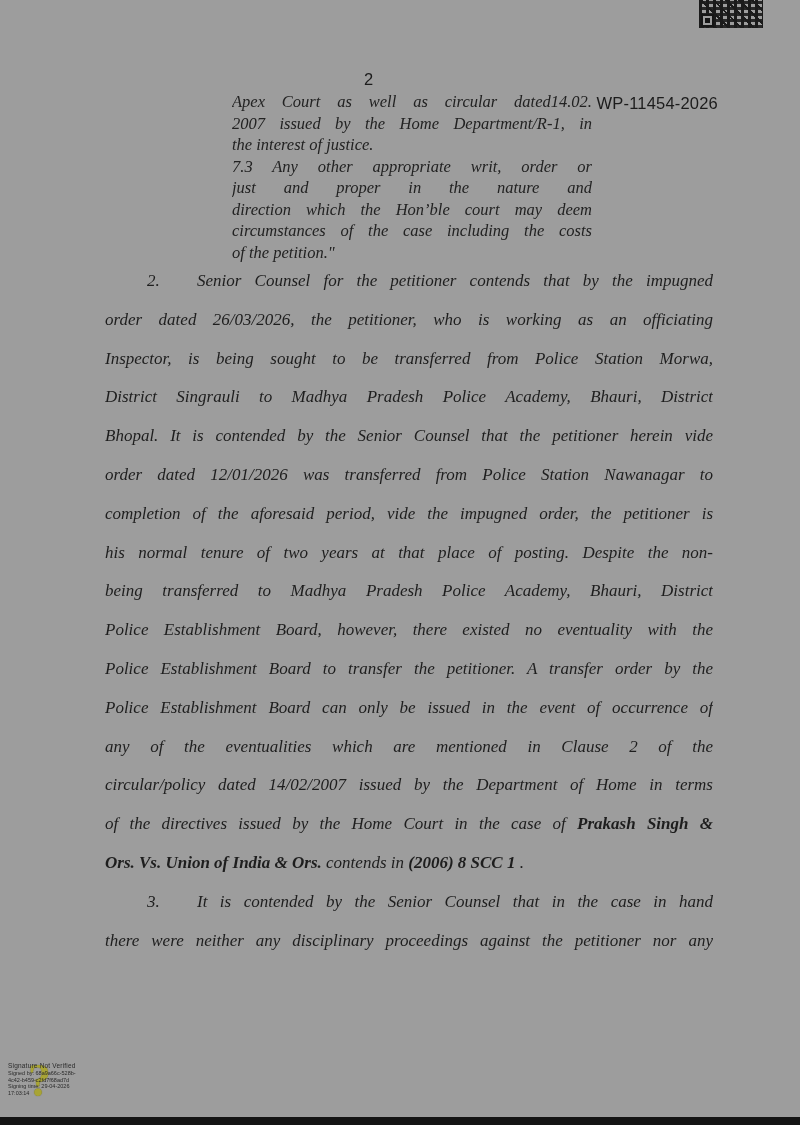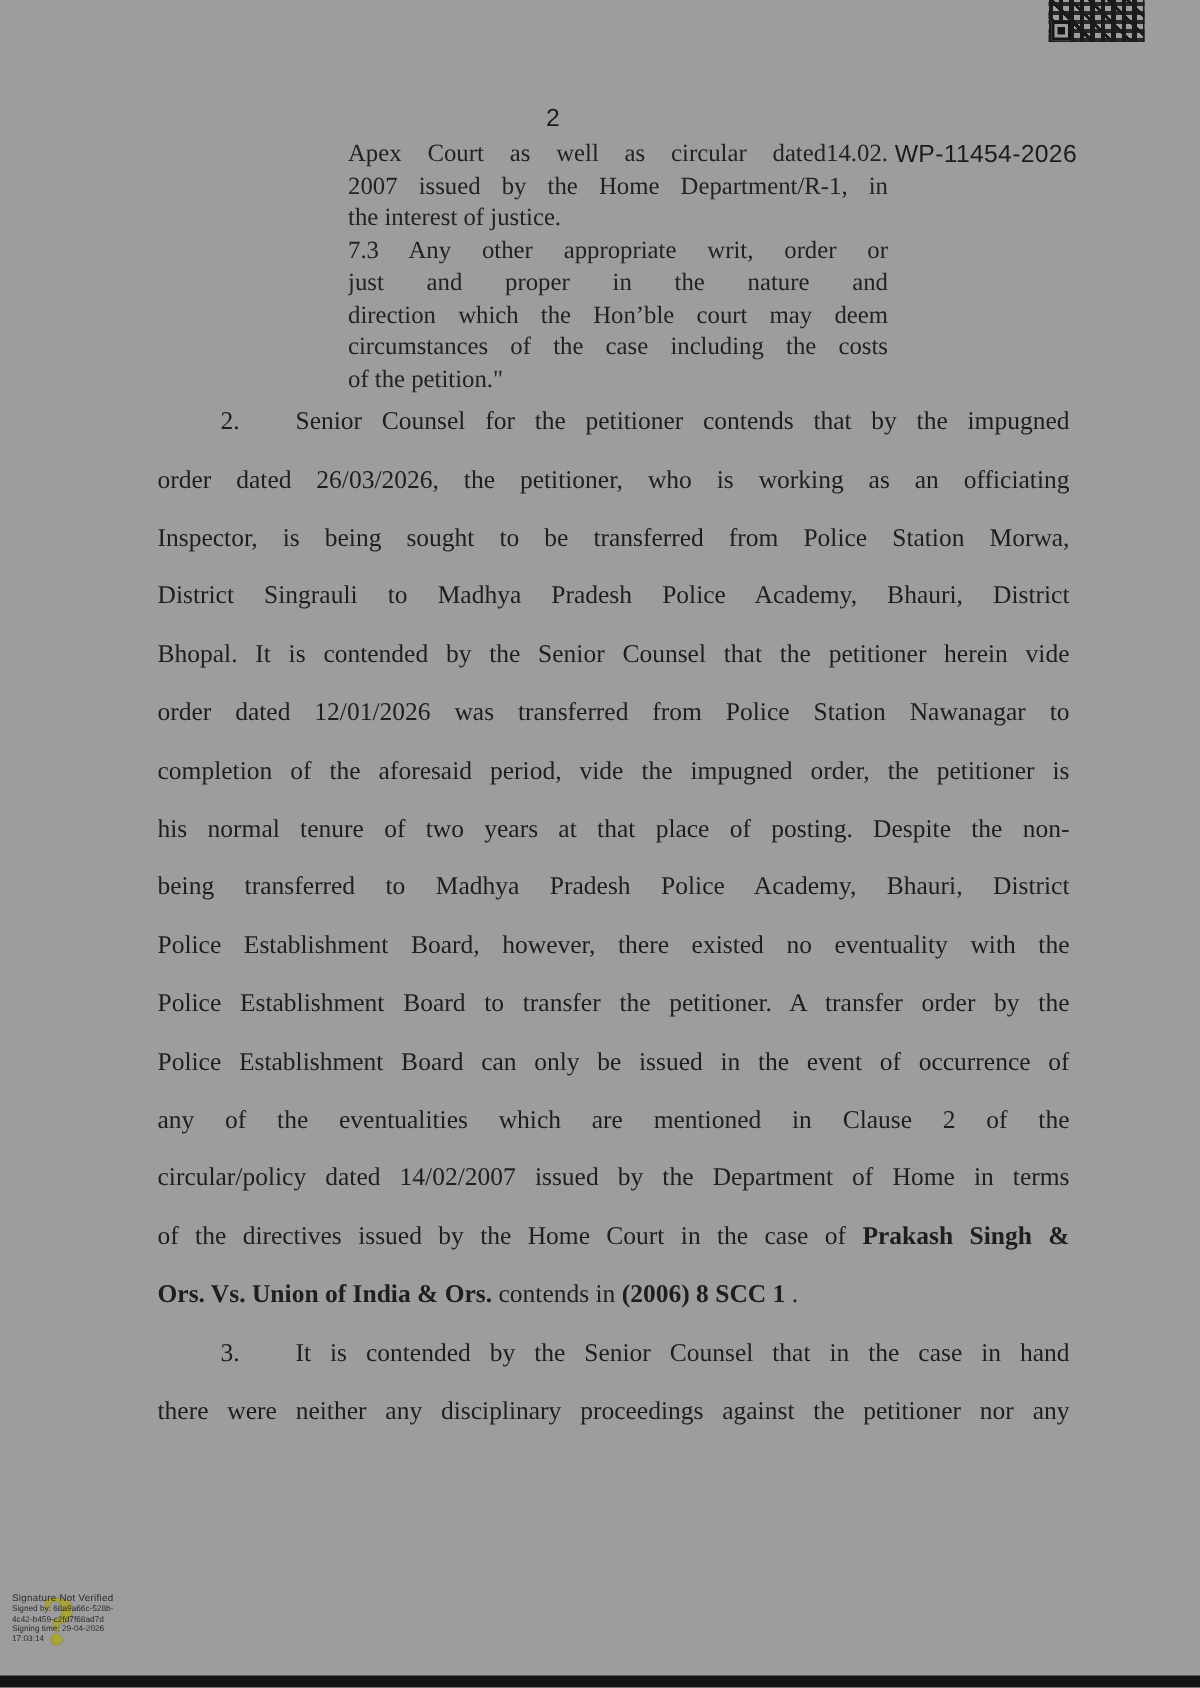--- a/index.html
+++ b/index.html
@@ -27,30 +27,30 @@
   
   .hdr{
     position:absolute;top:70px;left:0;width:800px;height:22px;
     font-family:"Liberation Sans", sans-serif;font-size:16.5px;color:#1c1c1c;
   }
   .pageno{position:absolute;left:364px;top:0;}
   .caseno{position:absolute;right:82px;top:0;letter-spacing:.2px;margin-top:24px;}
   
   .quote{
     position:absolute;left:232px;top:91px;width:360px;
-    font-size:16.5px;line-height:21.5px;color:#222;
+    font-style:italic;font-size:16.5px;line-height:21.5px;color:#222;
   }
   .qline{text-align:justify;text-align-last:justify;white-space:normal;height:21.5px;overflow:hidden;}
   .qline.nj{text-align-last:left;}
   
   .bodytxt{
     position:absolute;left:105px;top:262px;width:608px;
     font-size:17px;line-height:38.8px;color:#1e1e1e;
   }
-  .bline{text-align:justify;text-align-last:justify;height:38.8px;overflow:hidden;}
+  .bline{text-align:justify;text-align-last:justify;height:38.8px;overflow:hidden;font-style:italic;}
   .bline.nj{text-align-last:left;}
   .pnum{display:inline-block;margin-left:42px;width:50px;}
   .b{font-weight:bold;}
   
   .stamp{
     position:absolute;left:8px;top:1062px;width:120px;height:48px;
     font-family:"Liberation Sans", sans-serif;color:#2a2a2a;
   }
   .qmark{
     position:absolute;left:20px;top:-4px;

